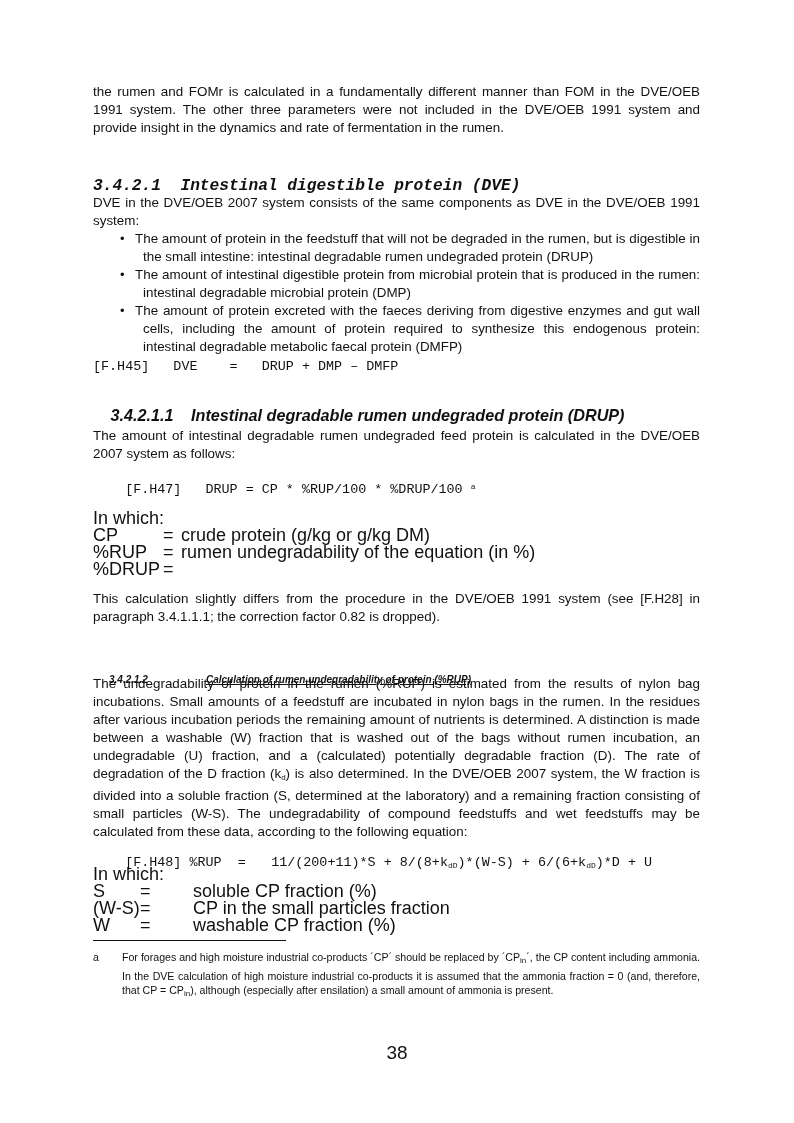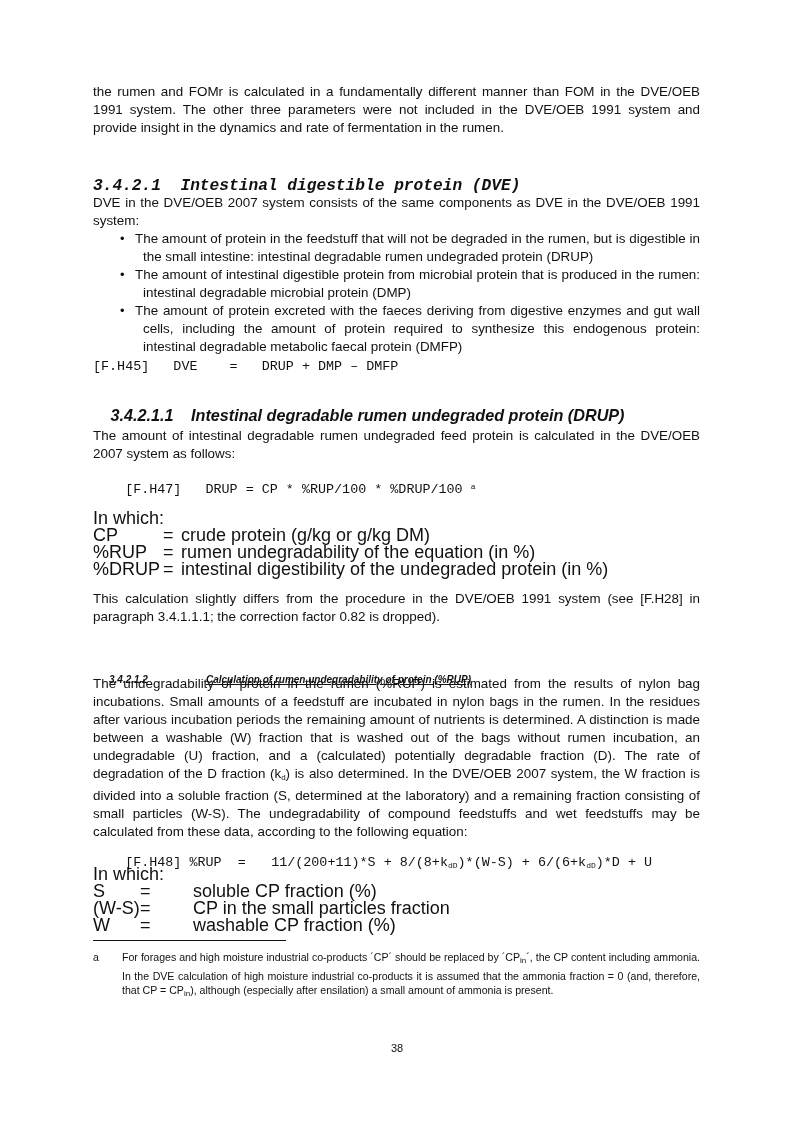--- a/index.html
+++ b/index.html
@@ -33,21 +33,21 @@
   .defrow .sym { width: 70px; }
   .defrow .eqs { width: 18px; }
   .defs2 .defrow .sym { width: 47px; }
   .defs2 .defrow .eqs { width: 53px; }
   sub, sup { font-size: 8px; }
   sub { vertical-align: -2px; }
   sup { vertical-align: 4px; }
   .fnrule { position: absolute; left: 0; width: 193px; height: 0; border-top: 1px solid #111; }
   .footnote { font-size: 10.6px; line-height: 14.5px; text-align: justify; display: flex; }
   .footnote .mark { width: 29px; flex: none; }
-  .pagenum { position: absolute; top: 1042px; left: 0; width: 794px; text-align: center; font-size: 11px; }
+  .pagenum { position: absolute; top: 1042px; left: 0; width: 794px; text-align: center; font-size: 19px; }
 </style>
 </head>
 <body>
 
 <div class="page">
 
   <p class="p abs" style="top:83px;">the rumen and FOMr is calculated in a fundamentally different manner than FOM in the DVE/OEB 1991 system. The other three parameters were not included in the DVE/OEB 1991 system and provide insight in the dynamics and rate of fermentation in the rumen.</p>
 
   <h2 class="sec abs" style="top:176px;font-family:Liberation Mono, monospace;">
     <span class="num">3.4.2.1</span>&nbsp;&nbsp;<span>Intestinal digestible protein (DVE)</span>
@@ -76,21 +76,20 @@
         <span>crude protein (g/kg or g/kg DM)</span>
       </div>
     <div class="defrow">
         <span class="sym">%RUP</span>
         <span class="eqs">=</span>
         <span>rumen undegradability of the  equation (in %)</span>
       </div>
     <div class="defrow">
         <span class="sym">%DRUP</span>
         <span class="eqs">=</span>
-        <span>intestinal digestibility of the undegraded protein (in %)</span>
       </div>
   </div>
   <p class="p abs" style="top:590px;">This calculation slightly differs from the procedure in the DVE/OEB 1991 system (see [F.H28] in paragraph 3.4.1.1.1; the correction factor 0.82 is dropped).</p>
 
   <h3 class="sub abs" style="top:655px;">
     <span class="num">3.4.2.1.2</span><span class="title">Calculation of rumen undegradability of  protein (%RUP)</span>
   </h3>
   <p class="p abs" style="top:675px;"><span>The undegradability of protein in the rumen (%RUP) is estimated from the results of nylon bag incubations. Small amounts of a feedstuff are incubated in nylon bags in the rumen. In the residues after various incubation periods the remaining amount of nutrients is determined. A distinction is made between a washable (W) fraction that is washed out of the bags without rumen incubation, an undegradable (U) fraction, and a (calculated) potentially degradable fraction (D). The rate of degradation of the D fraction (k</span><sub>d</sub><span>) is also determined. In the DVE/OEB 2007 system, the W fraction is divided into a soluble fraction (S, determined at the laboratory) and a remaining fraction consisting of small particles (W-S). The undegradability of compound feedstuffs and wet feedstuffs may be calculated from these data, according to the following equation:</span></p>
 
   <div class="eq abs" style="top:836px;">

